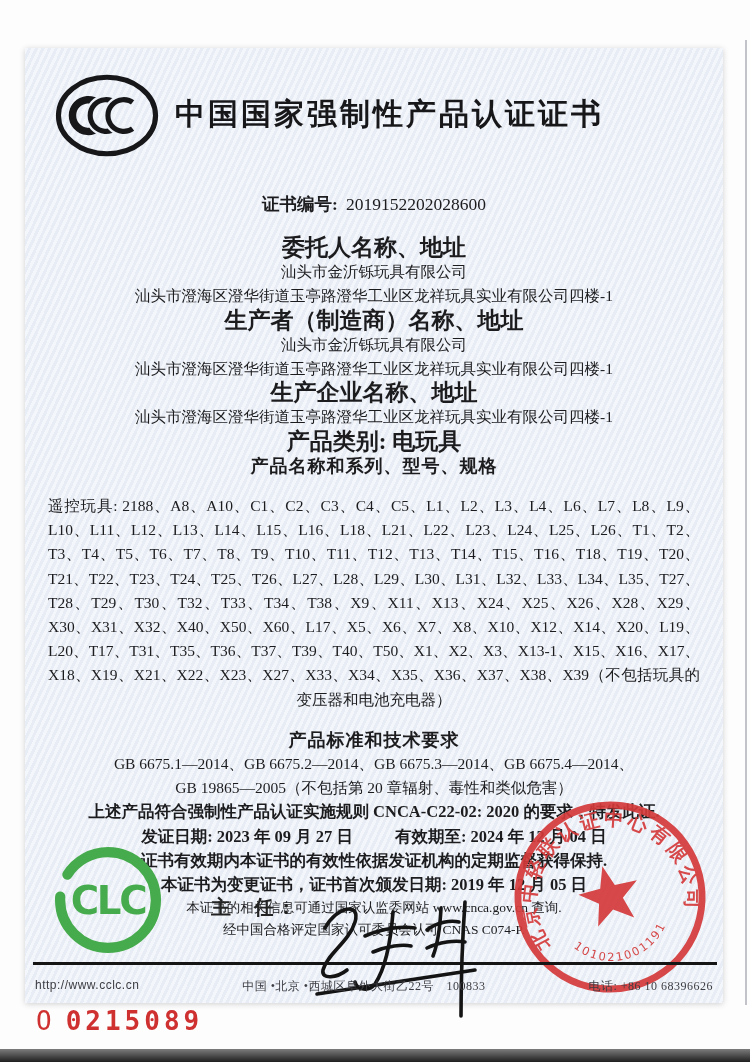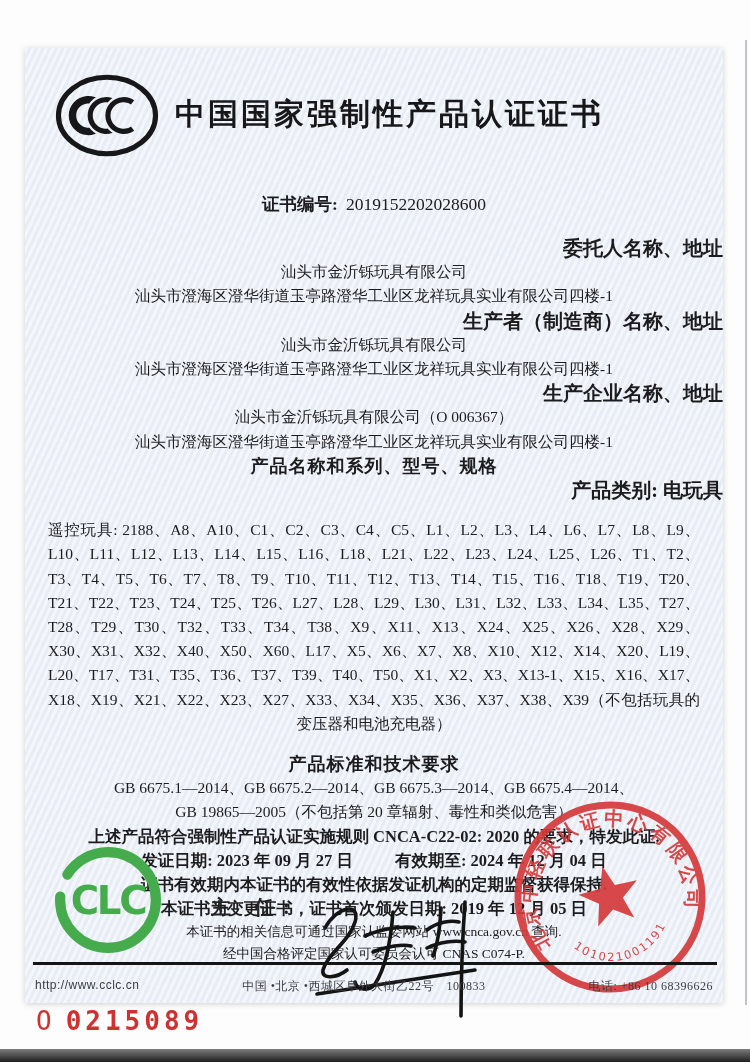--- a/index.html
+++ b/index.html
@@ -22,21 +22,21 @@
   .ccc-logo { position:absolute; left:26px; top:22px; width:112px; height:92px; }
   .title {
     position:absolute; left:150px; right:22px; top:46px;
     text-align:left; font-size:30px; font-weight:bold; letter-spacing:3px;
     color:#17171a;
   }
   .certno { margin-top:12px; text-align:center; font-size:17.5px; line-height:24px; }
   .certno .lbl { font-weight:bold; margin-right:8px; }
   .body-lines { margin-top:20px; }
   .line { text-align:center; line-height:24.2px; font-size:15.5px; }
-  .hline { font-weight:bold; font-size:20px;text-align:right; }
+  .hline { font-weight:bold; font-size:23px; }
   .hline-lg { font-weight:bold; font-size:18px; letter-spacing:1px; }
   .models {
     width:652px; margin:16px auto; font-size:15.5px; line-height:24.2px;
     text-align:justify; text-align-last:center; text-justify:inter-character;
   }
   .bold-stmt { font-weight:bold; font-size:16.5px; }
   .dates .gap { display:inline-block; width:42px; }
   .small-line { text-align:center; line-height:21.5px; font-size:13.5px; }
   
   .clc-logo { position:absolute; left:24px; top:795px; width:118px; height:114px; }
@@ -91,25 +91,24 @@
   <div class="body-lines">
     <div class="line hline">委托人名称、地址</div>
     <div class="line">汕头市金沂铄玩具有限公司</div>
     <div class="line">汕头市澄海区澄华街道玉亭路澄华工业区龙祥玩具实业有限公司四楼-1</div>
 
     <div class="line hline">生产者（制造商）名称、地址</div>
     <div class="line">汕头市金沂铄玩具有限公司</div>
     <div class="line">汕头市澄海区澄华街道玉亭路澄华工业区龙祥玩具实业有限公司四楼-1</div>
 
     <div class="line hline">生产企业名称、地址</div>
-    <div class="line">汕头市金沂铄玩具有限公司（O 006367）</div>
     <div class="line">汕头市澄海区澄华街道玉亭路澄华工业区龙祥玩具实业有限公司四楼-1</div>
 
+    <div class="line hline">产品类别: 电玩具</div>
     <div class="line hline-lg">产品名称和系列、型号、规格</div>
-    <div class="line hline">产品类别: 电玩具</div>
     <div class="models">遥控玩具: 2188、A8、A10、C1、C2、C3、C4、C5、L1、L2、L3、L4、L6、L7、L8、L9、L10、L11、L12、L13、L14、L15、L16、L18、L21、L22、L23、L24、L25、L26、T1、T2、T3、T4、T5、T6、T7、T8、T9、T10、T11、T12、T13、T14、T15、T16、T18、T19、T20、T21、T22、T23、T24、T25、T26、L27、L28、L29、L30、L31、L32、L33、L34、L35、T27、T28、T29、T30、T32、T33、T34、T38、X9、X11、X13、X24、X25、X26、X28、X29、X30、X31、X32、X40、X50、X60、L17、X5、X6、X7、X8、X10、X12、X14、X20、L19、L20、T17、T31、T35、T36、T37、T39、T40、T50、X1、X2、X3、X13-1、X15、X16、X17、X18、X19、X21、X22、X23、X27、X33、X34、X35、X36、X37、X38、X39（不包括玩具的变压器和电池充电器）</div>
 
     <div class="line hline-lg">产品标准和技术要求</div>
     <div class="line">GB 6675.1—2014、GB 6675.2—2014、GB 6675.3—2014、GB 6675.4—2014、</div>
     <div class="line">GB 19865—2005（不包括第 20 章辐射、毒性和类似危害）</div>
 
     <div class="line bold-stmt">上述产品符合强制性产品认证实施规则 CNCA-C22-02: 2020 的要求，特发此证.</div>
     <div class="line bold-stmt dates">
       <span>发证日期: 2023 年 09 月 27 日</span><span class="gap"></span><span>有效期至: 2024 年 12 月 04 日</span>
     </div>

